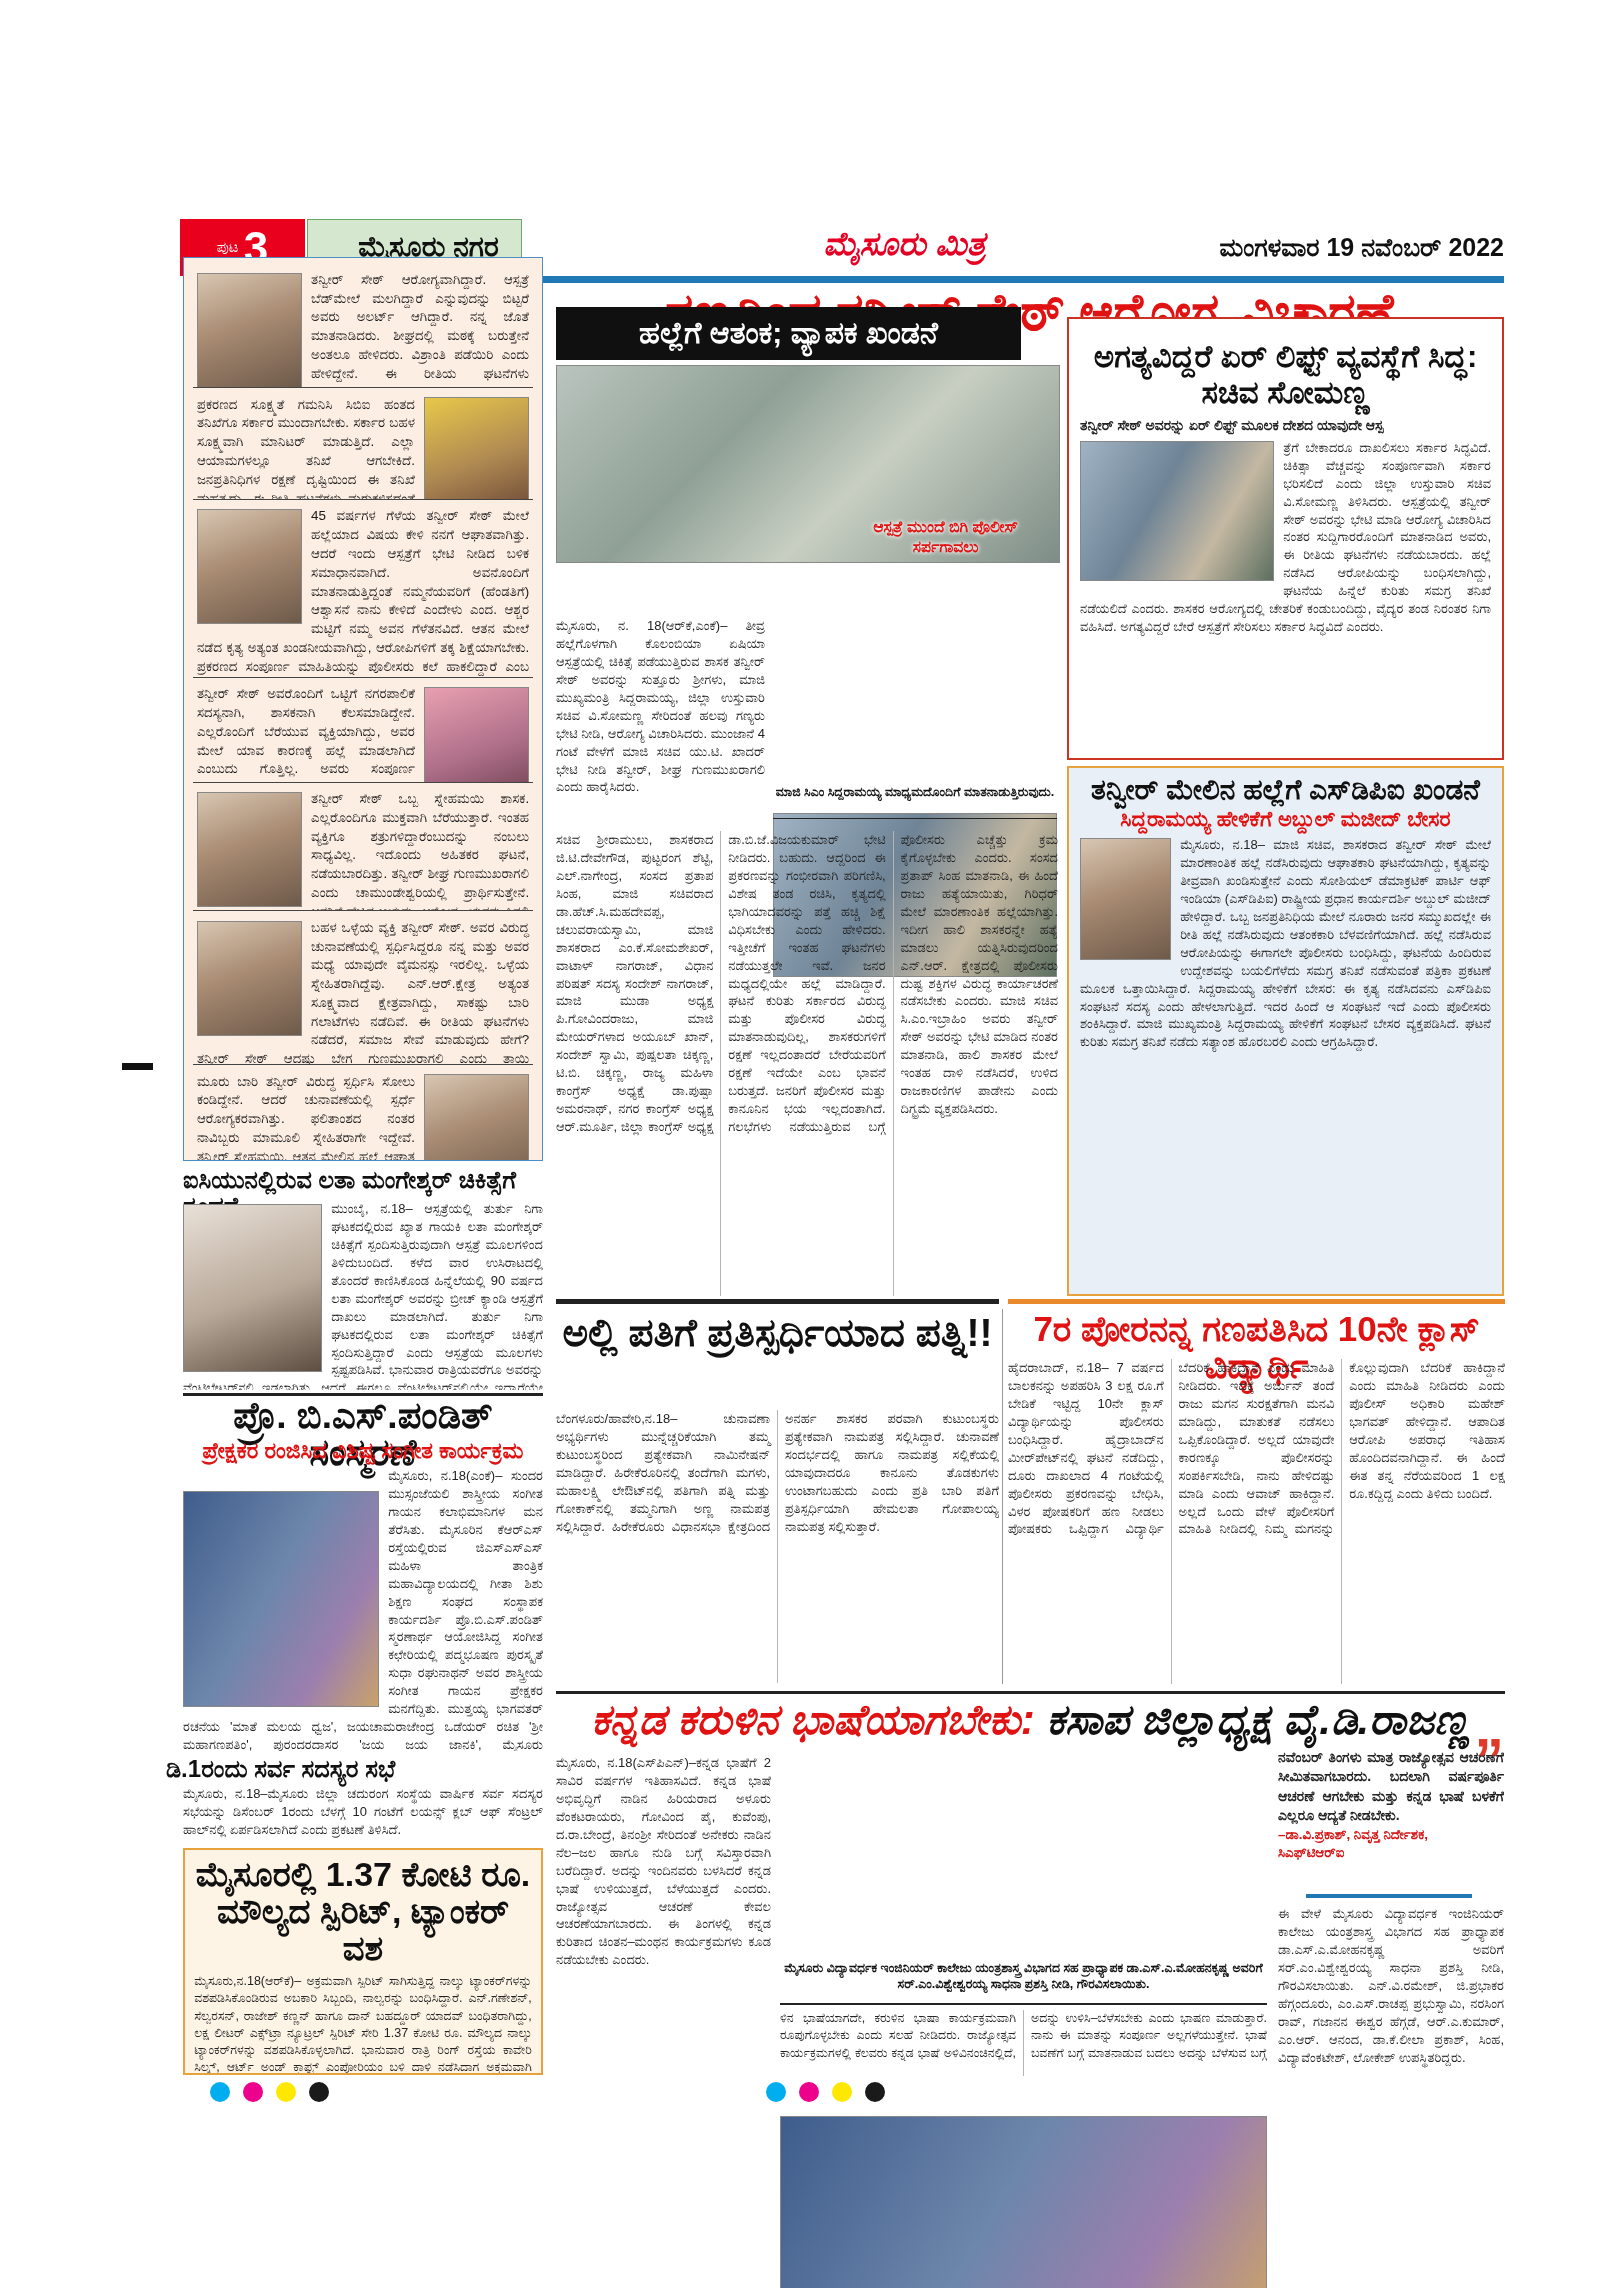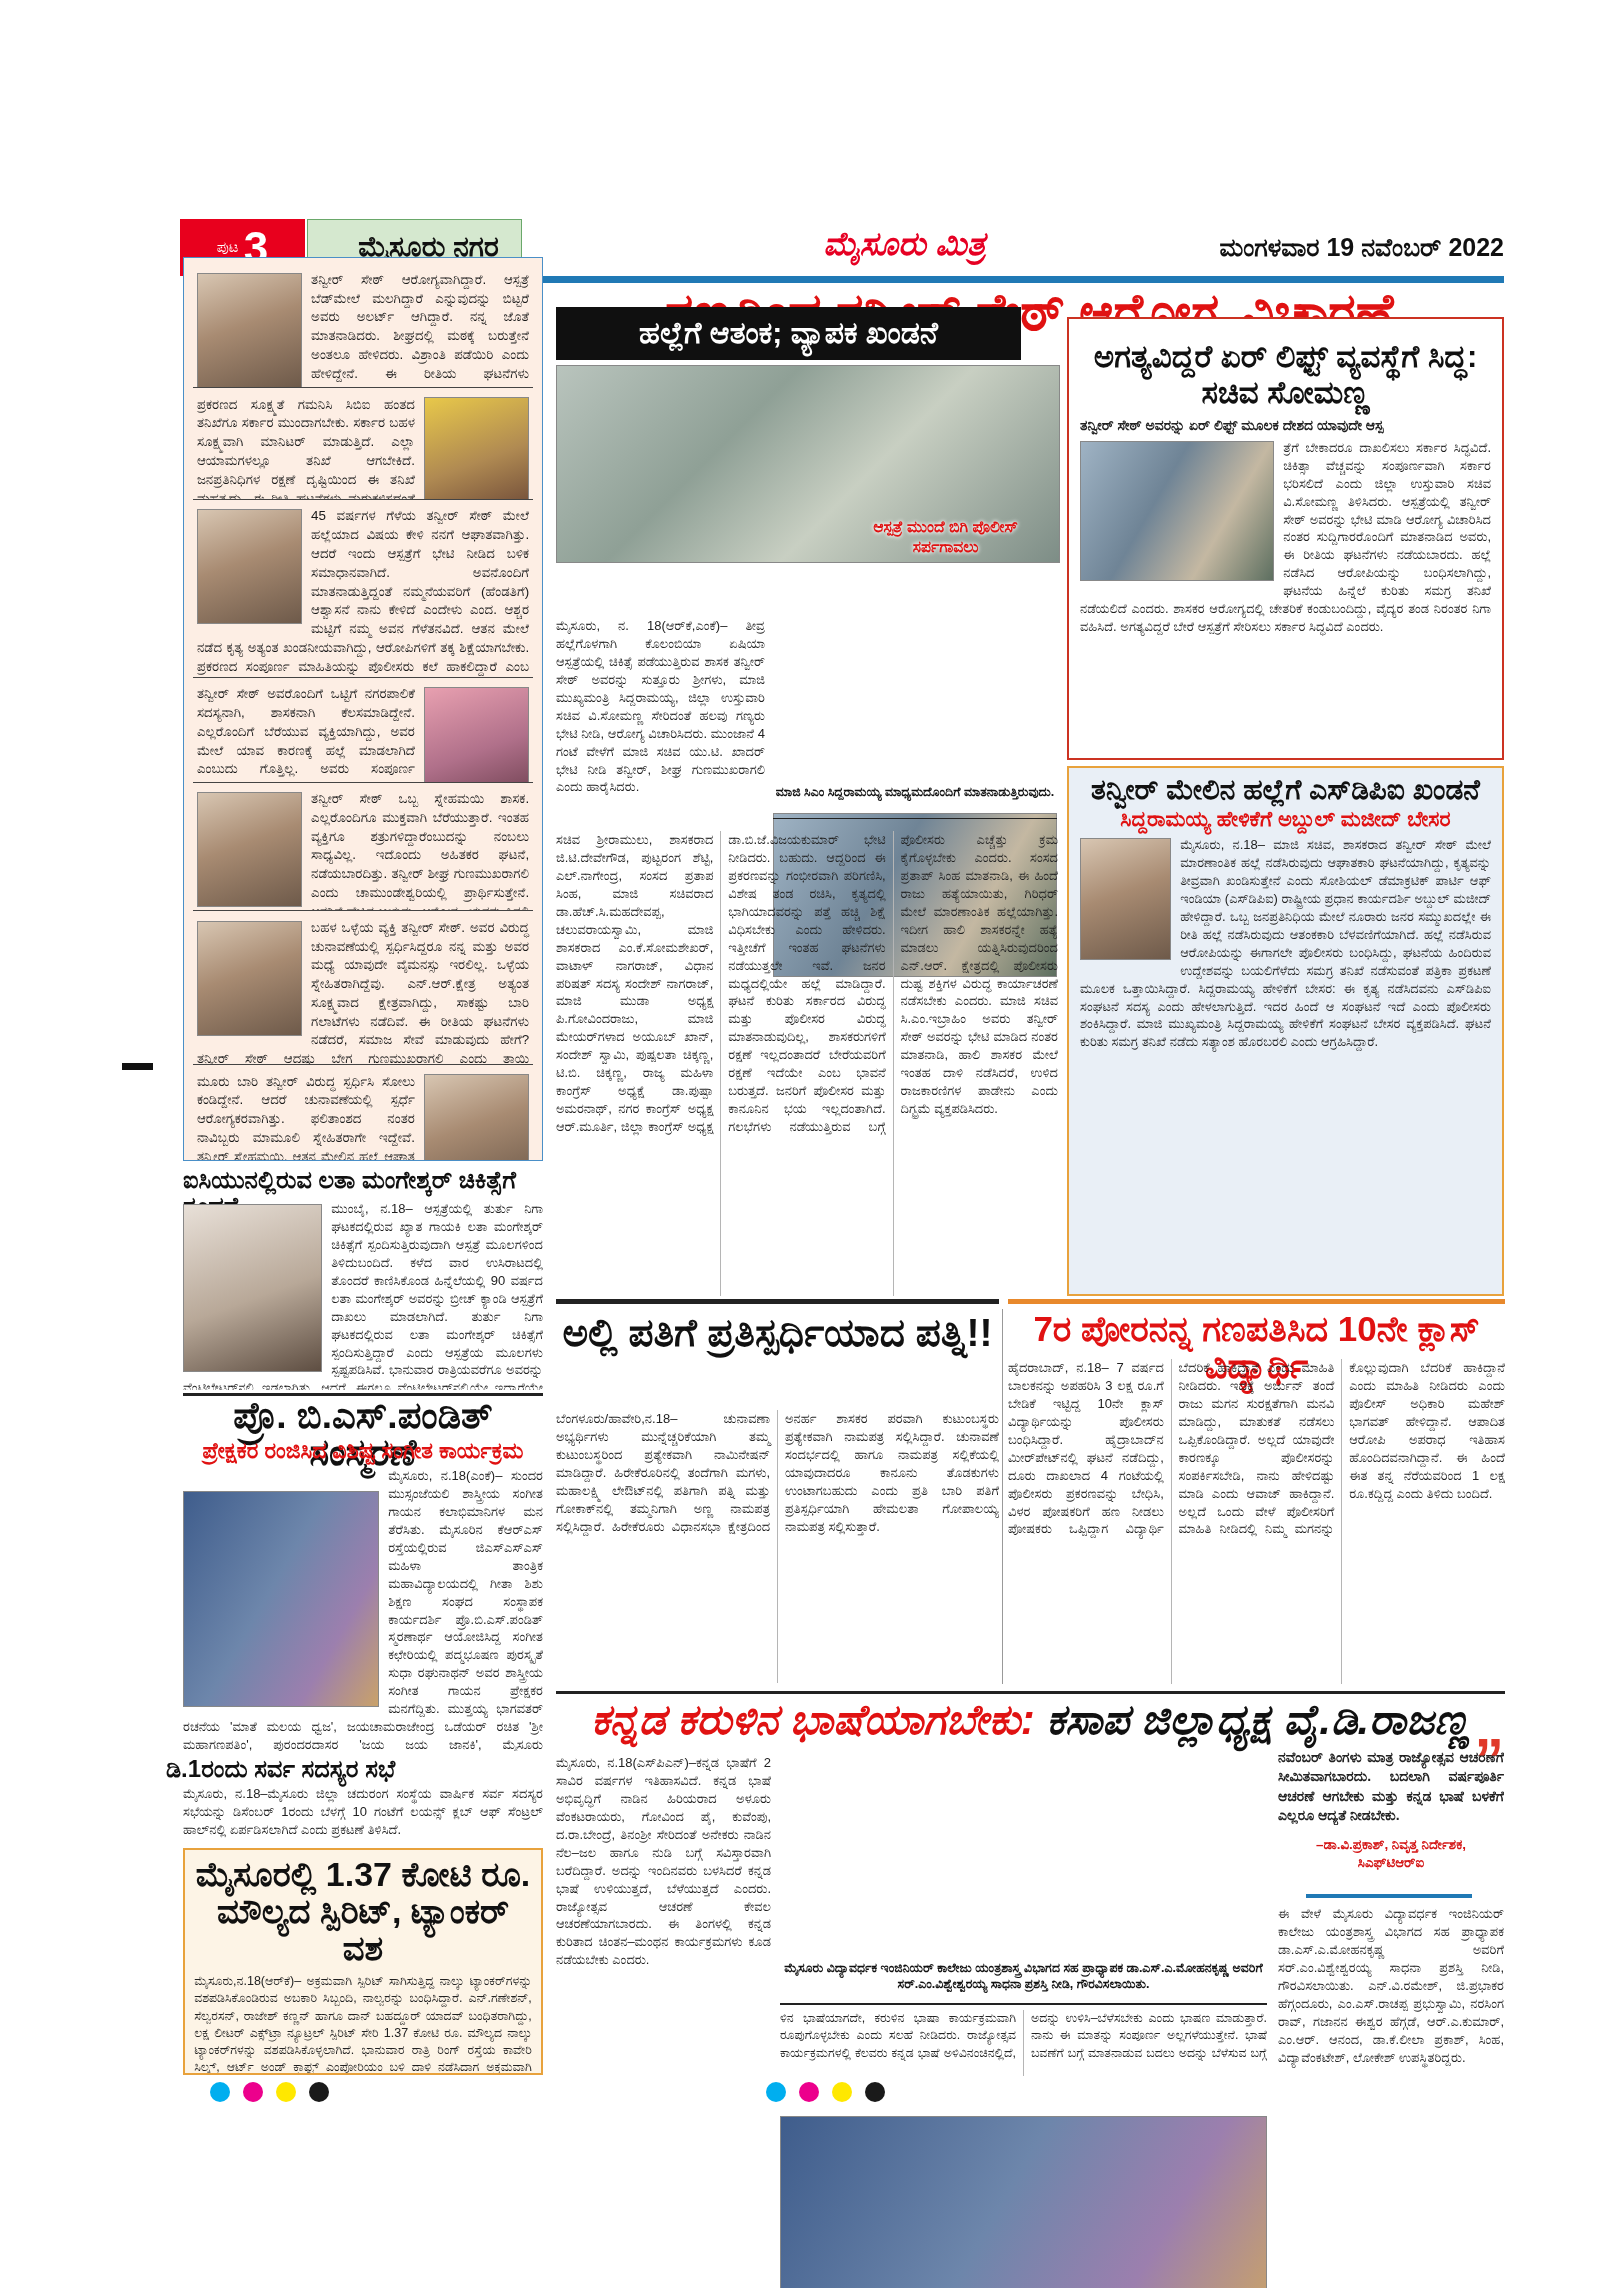--- a/index.html
+++ b/index.html
@@ -160,21 +160,21 @@
   </div>
   <div class="abs bodytext" style="left:556px;top:1754px;width:215px;height:323px;">ಮೈಸೂರು, ನ.18(ಎಸ್‌ಪಿಎನ್)–ಕನ್ನಡ ಭಾಷೆಗೆ 2 ಸಾವಿರ ವರ್ಷಗಳ ಇತಿಹಾಸವಿದೆ. ಕನ್ನಡ ಭಾಷೆ ಅಭಿವೃದ್ಧಿಗೆ ನಾಡಿನ ಹಿರಿಯರಾದ ಅಳೂರು ವೆಂಕಟರಾಯರು, ಗೋವಿಂದ ಪೈ, ಕುವೆಂಪು, ದ.ರಾ.ಬೇಂದ್ರೆ, ತಿನಂಶ್ರೀ ಸೇರಿದಂತೆ ಅನೇಕರು ನಾಡಿನ ನೆಲ–ಜಲ ಹಾಗೂ ನುಡಿ ಬಗ್ಗೆ ಸವಿಸ್ತಾರವಾಗಿ ಬರೆದಿದ್ದಾರೆ. ಅ‌ದನ್ನು ಇಂದಿನವರು ಬಳಸಿದರೆ ಕನ್ನಡ ಭಾಷೆ ಉಳಿಯುತ್ತದೆ, ಬೆಳೆಯುತ್ತದೆ ಎಂದರು. ರಾಜ್ಯೋತ್ಸವ ಆಚರಣೆ ಕೇವಲ ಆಚರಣೆಯಾಗಬಾರದು. ಈ ತಿಂಗಳಲ್ಲಿ ಕನ್ನಡ ಕುರಿತಾದ ಚಿಂತನ–ಮಂಥನ ಕಾರ್ಯಕ್ರಮಗಳು ಕೂಡ ನಡೆಯಬೇಕು ಎಂದರು.</div>
   <div class="abs photo stage" style="left:780px;top:1754px;width:487px;height:201px;"></div>
   <div class="abs caption" style="left:780px;top:1960px;width:487px;height:39px;">ಮೈಸೂರು ವಿದ್ಯಾವರ್ಧಕ ಇಂಜಿನಿಯರ್ ಕಾಲೇಜು ಯಂತ್ರಶಾಸ್ತ್ರ ವಿಭಾಗದ ಸಹ ಪ್ರಾಧ್ಯಾಪಕ ಡಾ.ಎಸ್.ಎ.ಮೋಹನಕೃಷ್ಣ ಅವರಿಗೆ ಸರ್.ಎಂ.ವಿಶ್ವೇಶ್ವರಯ್ಯ ಸಾಧನಾ ಪ್ರಶಸ್ತಿ ನೀಡಿ, ಗೌರವಿಸಲಾಯಿತು.</div>
   <div class="abs" style="left:780px;top:2003px;width:487px;height:1.8px;background:#222;"></div>
   <div class="abs bodytext cols2" style="left:780px;top:2010px;width:487px;height:66px;font-size:12.5px;">ಳಿನ ಭಾಷೆಯಾಗದೇ, ಕರುಳಿನ ಭಾಷಾ ಕಾರ್ಯಕ್ರಮವಾಗಿ ರೂಪುಗೊಳ್ಳಬೇಕು ಎಂದು ಸಲಹೆ ನೀಡಿದರು. ರಾಜ್ಯೋತ್ಸವ ಕಾರ್ಯಕ್ರಮಗಳಲ್ಲಿ ಕೆಲವರು ಕನ್ನಡ ಭಾಷೆ ಅಳಿವಿನಂಚಿನಲ್ಲಿದೆ, ಅದನ್ನು ಉಳಿಸಿ–ಬೆಳೆಸಬೇಕು ಎಂದು ಭಾಷಣ ಮಾಡುತ್ತಾರೆ. ನಾನು ಈ ಮಾತನ್ನು ಸಂಪೂರ್ಣ ಅಲ್ಲಗಳೆಯುತ್ತೇನೆ. ಭಾಷೆ ಬವಣೆಗೆ ಬಗ್ಗೆ ಮಾತನಾಡುವ ಬದಲು ಅದನ್ನು ಬೆಳೆಸುವ ಬಗ್ಗೆ ಮತ್ತು ಕನ್ನಡ ಮಾತನಾಡುವವರಿಗೆ ಜೀವ ಕಟ್ಟಿಕೊಳ್ಳುವ ಬಗ್ಗೆ ಆತ್ಮಾವಲೋಕನ ಮಾಡಿಕೊಳ್ಳುವ ಕಾಲ ನವೆಂಬರ್ ತಿಂಗಳಲ್ಲಿ ಆಗಬೇಕು ಎಂದರು.</div>
 
   <div class="abs" style="left:1278px;top:1748px;width:226px;height:138px;">
     <span style="position:absolute;right:0;top:-16.6px;font-size:59px;color:#e03a2a;font-weight:bold;line-height:1;">”</span>
     <div class="bodytext" style="font-size:14px;font-weight:bold;">ನವೆಂಬರ್ ತಿಂಗಳು ಮಾತ್ರ ರಾಜ್ಯೋತ್ಸವ ಆಚರಣೆಗೆ ಸೀಮಿತವಾಗಬಾರದು. ಬದಲಾಗಿ ವರ್ಷಪೂರ್ತಿ ಆಚರಣೆ ಆಗಬೇಕು ಮತ್ತು ಕನ್ನಡ ಭಾಷೆ ಬಳಕೆಗೆ ಎಲ್ಲರೂ ಆದ್ಯತೆ ನೀಡಬೇಕು.</div>
-    <div style="text-align:center;color:#d41414;font-weight:bold;font-size:13.4px;line-height:1.3;margin-top:11px;">
+    <div style="text-align:left;color:#d41414;font-weight:bold;font-size:13.4px;line-height:1.3;margin-top:1px;">
       <div>–ಡಾ.ವಿ.ಪ್ರಕಾಶ್, ನಿವೃತ್ತ ನಿರ್ದೇಶಕ,</div>
       <div>ಸಿಎಫ್‌ಟಿಆರ್‌ಐ</div>
     </div>
   </div>
   <div class="abs" style="left:1306px;top:1894px;width:166px;height:3.7px;background:#2079b5;"></div>
   <div class="abs bodytext" style="left:1278px;top:1905px;width:226px;height:172px;">ಈ ವೇಳೆ ಮೈಸೂರು ವಿದ್ಯಾವರ್ಧಕ ಇಂಜಿನಿಯರ್ ಕಾಲೇಜು ಯಂತ್ರಶಾಸ್ತ್ರ ವಿಭಾಗದ ಸಹ ಪ್ರಾಧ್ಯಾಪಕ ಡಾ.ಎಸ್.ಎ.ಮೋಹನಕೃಷ್ಣ ಅವರಿಗೆ ಸರ್.ಎಂ.ವಿಶ್ವೇಶ್ವರಯ್ಯ ಸಾಧನಾ ಪ್ರಶಸ್ತಿ ನೀಡಿ, ಗೌರವಿಸಲಾಯಿತು. ಎನ್.ವಿ.ರಮೇಶ್, ಜಿ.ಪ್ರಭಾಕರ ಹೆಗ್ಗಂದೂರು, ಎಂ.ಎಸ್.ರಾಚಪ್ಪ ಪ್ರಭುಸ್ವಾಮಿ, ನರಸಿಂಗ ರಾವ್, ಗಜಾನನ ಈಶ್ವರ ಹೆಗ್ಗಡೆ, ಆರ್.ಎ.ಕುಮಾರ್, ಎಂ.ಆರ್. ಆನಂದ, ಡಾ.ಕೆ.ಲೀಲಾ ಪ್ರಕಾಶ್, ಸಿಂಹ, ವಿದ್ಯಾವೆಂಕಟೇಶ್, ಲೋಕೇಶ್ ಉಪಸ್ಥಿತರಿದ್ದರು.</div>
 
   <div class="abs" style="left:766px;top:2082px;">
     <span class="dot c"></span><span class="dot m"></span><span class="dot y"></span><span class="dot k"></span>
   </div>

